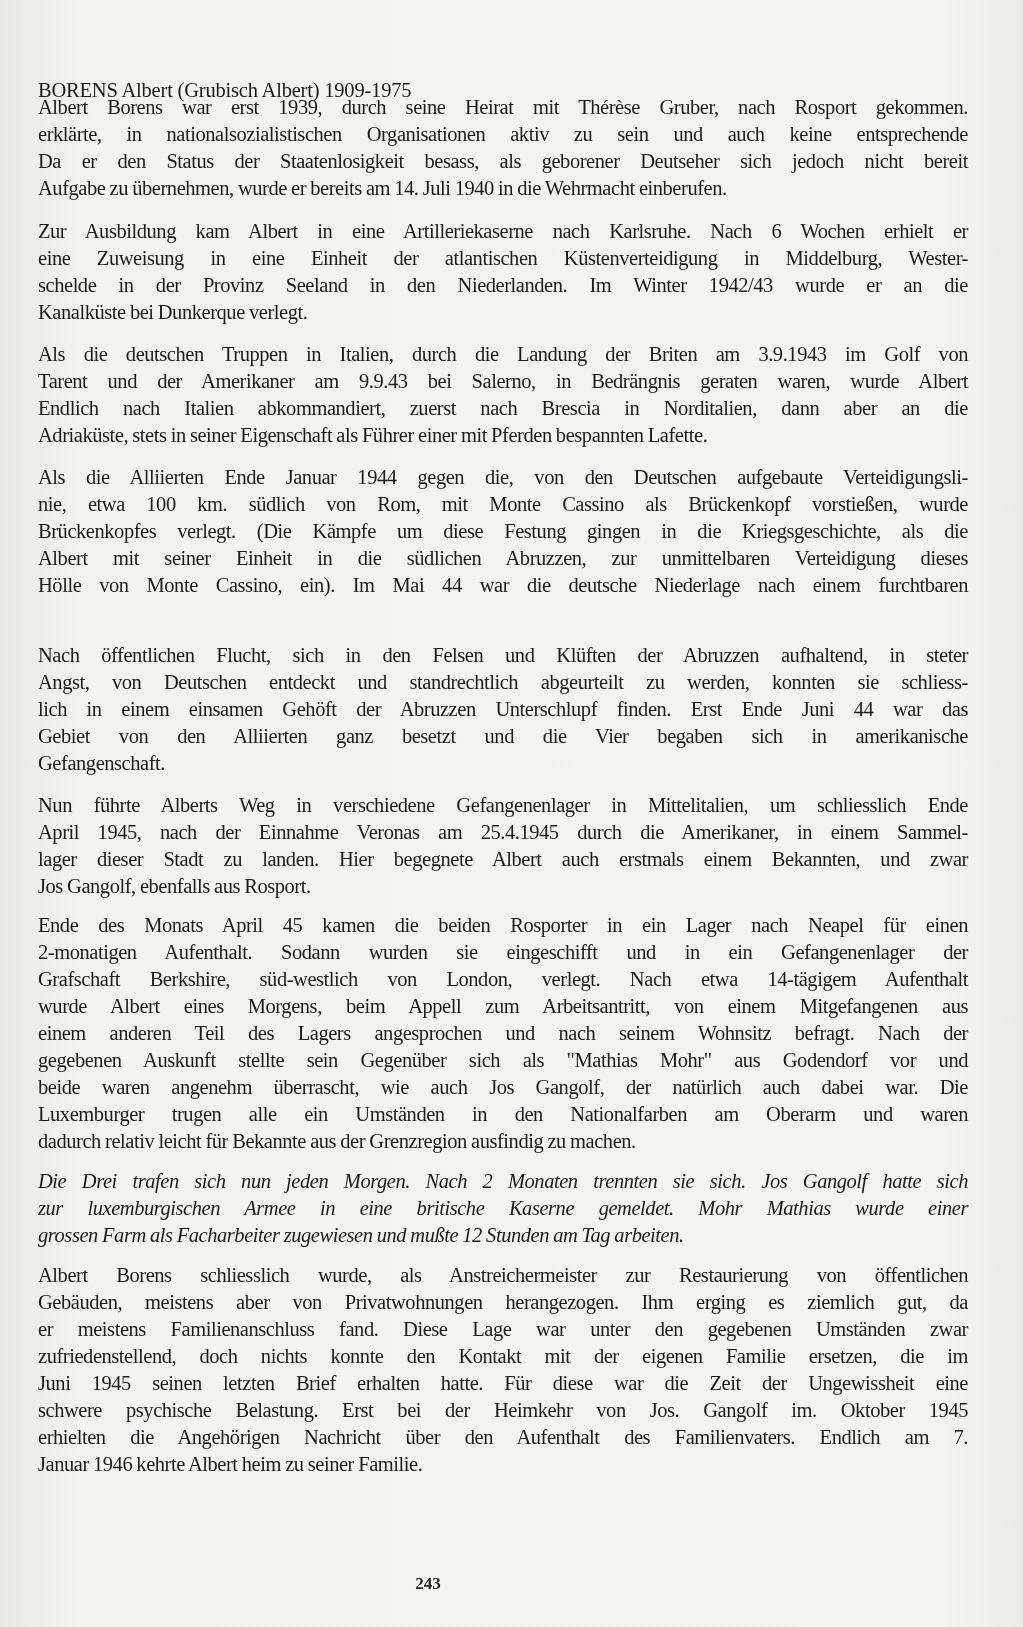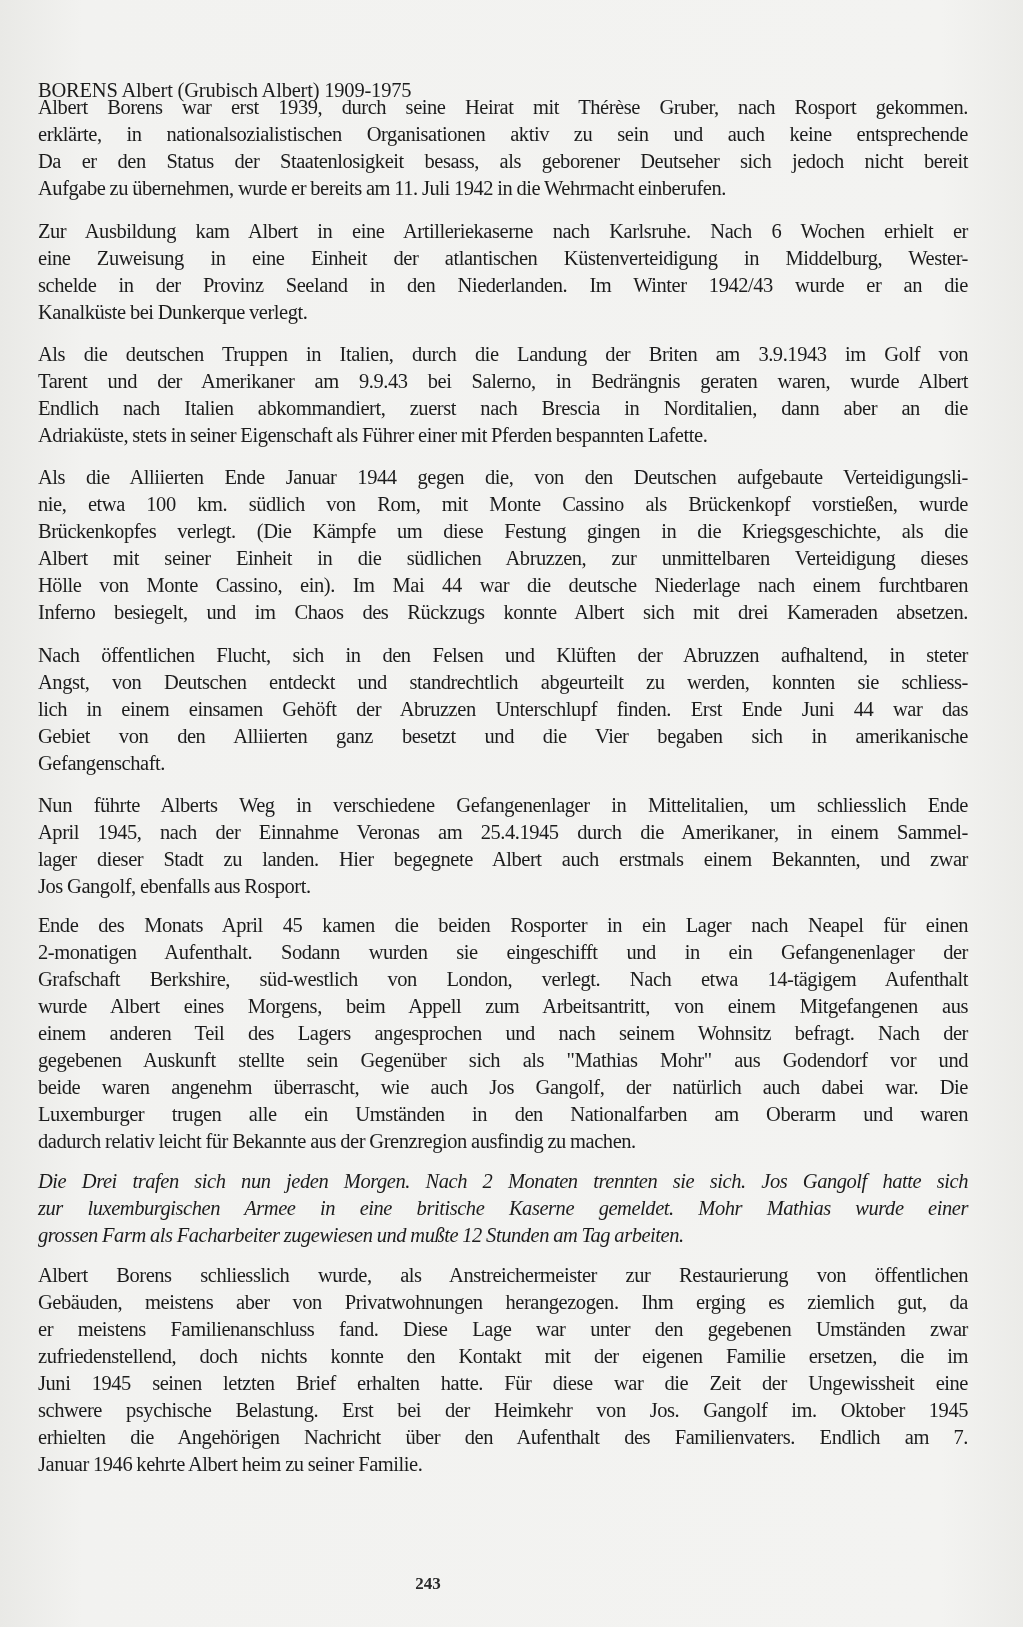--- a/index.html
+++ b/index.html
@@ -36,21 +36,21 @@
 <body>
 
 <div class="page">
 
   <div class="title">BORENS Albert (Grubisch Albert) 1909-1975</div>
 
   <div class="para" style="top:94px;">
     <span class="line">Albert Borens war erst 1939, durch seine Heirat mit Thérèse Gruber, nach Rosport gekommen.</span>
     <span class="line">erklärte, in nationalsozialistischen Organisationen aktiv zu sein und auch keine entsprechende</span>
     <span class="line">Da er den Status der Staatenlosigkeit besass, als geborener Deutseher sich jedoch nicht bereit</span>
-    <span class="line last">Aufgabe zu übernehmen, wurde er bereits am 11. Juli 1942 in die Wehrmacht einberufen.</span>
+    <span class="line last">Aufgabe zu übernehmen, wurde er bereits am 14. Juli 1940 in die Wehrmacht einberufen.</span>
   </div>
 
   <div class="para" style="top:218px;">
     <span class="line">Zur Ausbildung kam Albert in eine Artilleriekaserne nach Karlsruhe. Nach 6 Wochen erhielt er</span>
     <span class="line">eine Zuweisung in eine Einheit der atlantischen Küstenverteidigung in Middelburg, Wester-</span>
     <span class="line">schelde in der Provinz Seeland in den Niederlanden. Im Winter 1942/43 wurde er an die</span>
     <span class="line last">Kanalküste bei Dunkerque verlegt.</span>
   </div>
 
   <div class="para" style="top:341px;">
@@ -59,21 +59,20 @@
     <span class="line">Endlich nach Italien abkommandiert, zuerst nach Brescia in Norditalien, dann aber an die</span>
     <span class="line last">Adriaküste, stets in seiner Eigenschaft als Führer einer mit Pferden bespannten Lafette.</span>
   </div>
 
   <div class="para" style="top:464px;">
     <span class="line">Als die Alliierten Ende Januar 1944 gegen die, von den Deutschen aufgebaute Verteidigungsli-</span>
     <span class="line">nie, etwa 100 km. südlich von Rom, mit Monte Cassino als Brückenkopf vorstießen, wurde</span>
     <span class="line">Brückenkopfes verlegt. (Die Kämpfe um diese Festung gingen in die Kriegsgeschichte, als die</span>
     <span class="line">Albert mit seiner Einheit in die südlichen Abruzzen, zur unmittelbaren Verteidigung dieses</span>
     <span class="line">Hölle von Monte Cassino, ein). Im Mai 44 war die deutsche Niederlage nach einem furchtbaren</span>
-    <span class="line">Inferno besiegelt, und im Chaos des Rückzugs konnte Albert sich mit drei Kameraden absetzen.</span>
   </div>
 
   <div class="para" style="top:642px;">
     <span class="line">Nach öffentlichen Flucht, sich in den Felsen und Klüften der Abruzzen aufhaltend, in steter</span>
     <span class="line">Angst, von Deutschen entdeckt und standrechtlich abgeurteilt zu werden, konnten sie schliess-</span>
     <span class="line">lich in einem einsamen Gehöft der Abruzzen Unterschlupf finden. Erst Ende Juni 44 war das</span>
     <span class="line">Gebiet von den Alliierten ganz besetzt und die Vier begaben sich in amerikanische</span>
     <span class="line last">Gefangenschaft.</span>
   </div>
 

